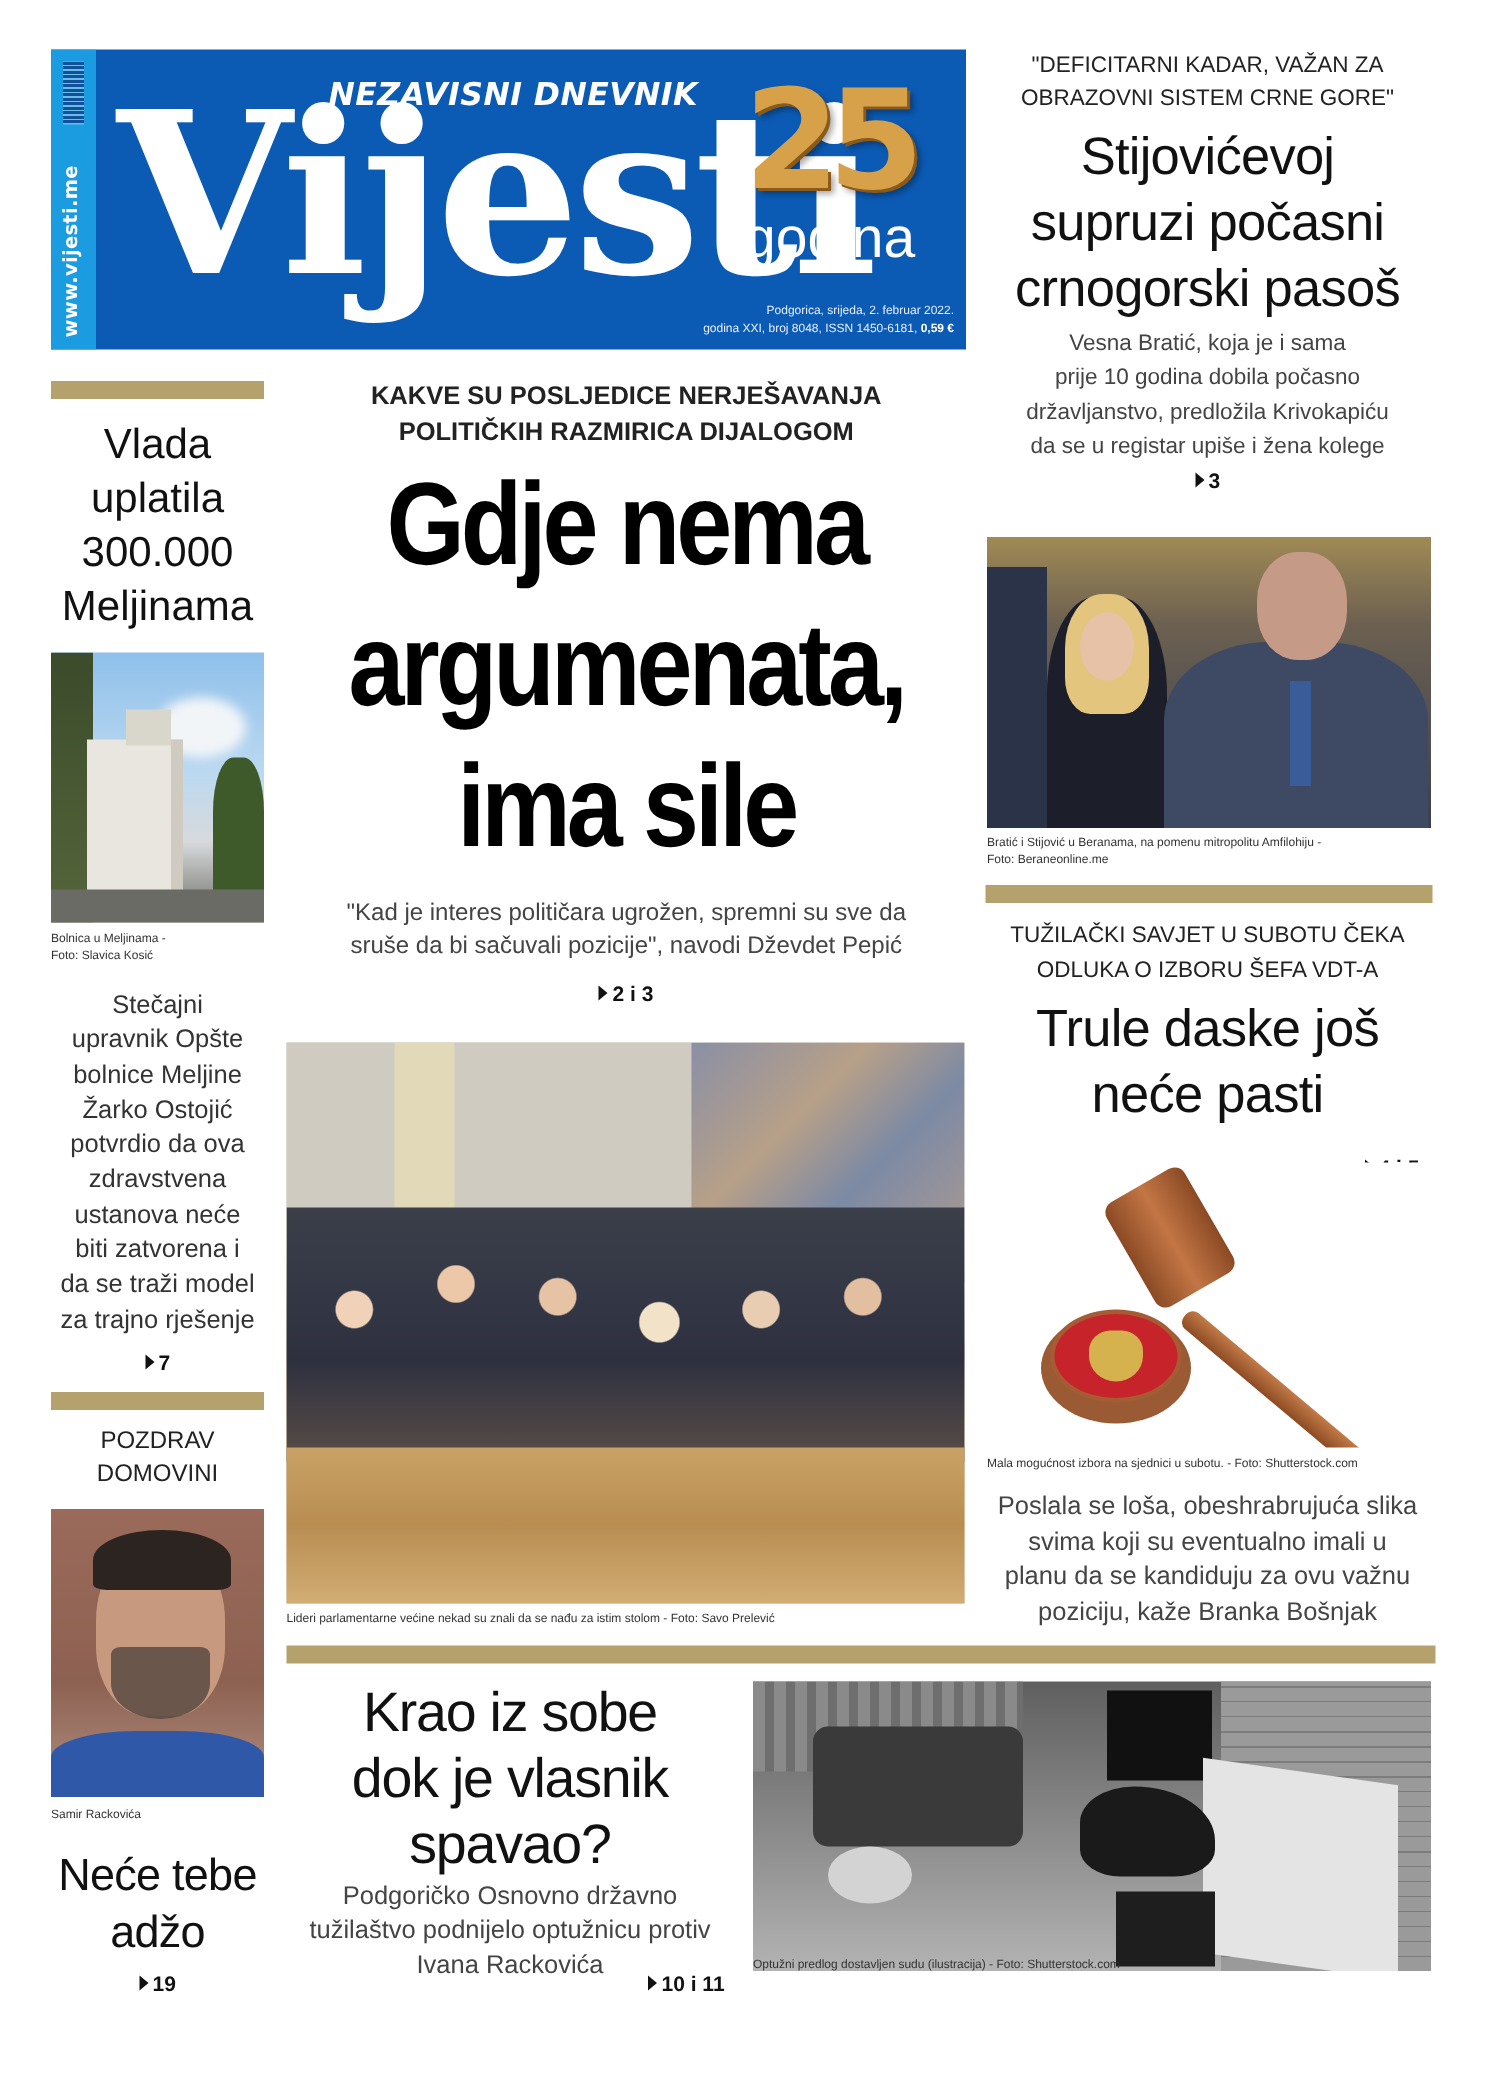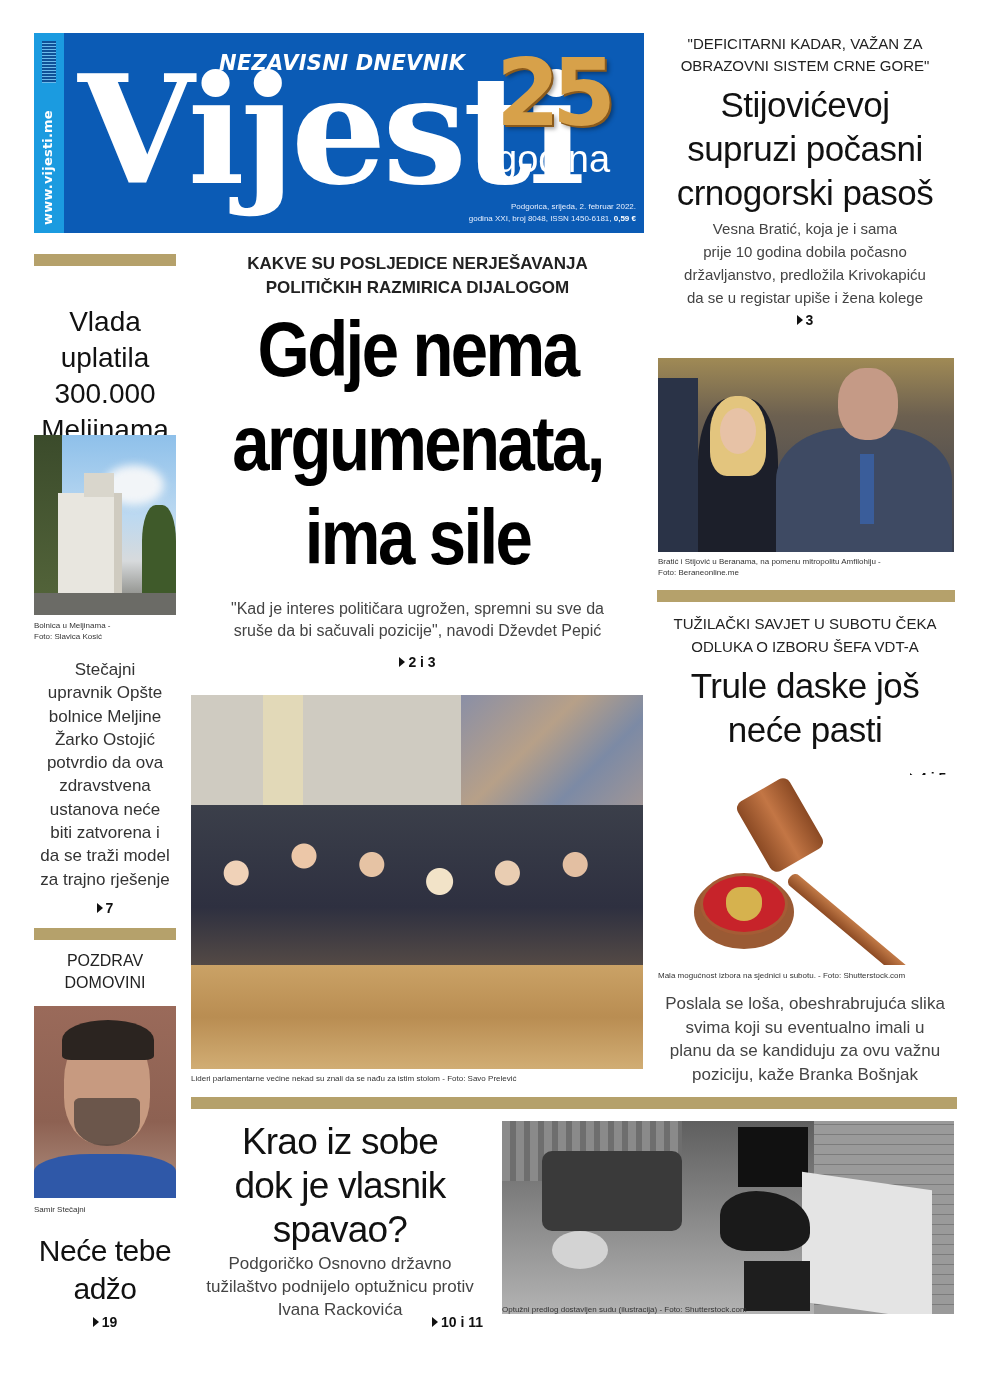--- a/index.html
+++ b/index.html
@@ -155,21 +155,21 @@
   <div class="p2"></div>
     <div class="p2f"></div>
     <div class="tie"></div>
 </div>
 <div class="abs caption" style="left:658px; top:556px; width:296px;">
   <div>Bratić i Stijović u Beranama, na pomenu mitropolitu Amfilohiju -</div>
   <div>Foto: Beraneonline.me</div>
 </div>
 
 <div class="abs gold" style="left:34px; top:254px; width:142px;"></div>
-<div class="abs center" style="left:30px; top:278px; width:150px; font-family:'Liberation Sans',sans-serif; font-size:28px; line-height:36px; color:#111;margin-top:26px;">
+<div class="abs center" style="left:30px; top:278px; width:150px; font-family:'Liberation Sans',sans-serif; font-size:28px; line-height:36px; color:#111;">
   <div>Vlada</div>
   <div>uplatila</div>
   <div>300.000</div>
   <div>Meljinama</div>
 </div>
 <div id="img-hospital" class="img">
   <div class="cloud"></div>
     <div class="tree-l"></div>
     <div class="bldg"></div>
     <div class="bldg-top"></div>
@@ -198,21 +198,21 @@
 <div class="abs center" style="left:30px; top:950px; width:150px; font-family:'Liberation Sans',sans-serif; font-size:16px; line-height:22px; color:#222;">
   <div>POZDRAV</div>
   <div>DOMOVINI</div>
 </div>
 <div id="img-portrait" class="img">
   <div class="shirt"></div>
     <div class="face"></div>
     <div class="hair"></div>
     <div class="beard"></div>
 </div>
-<div class="abs caption" style="left:34px; top:1204px; width:142px;">Samir Stečajni</div>
+<div class="abs caption" style="left:34px; top:1204px; width:142px;">Samir Rackovića</div>
 <div class="abs center" style="left:24px; top:1232px; width:162px; font-family:'Liberation Sans',sans-serif; font-size:30px; line-height:38px; color:#111; letter-spacing:-0.5px;">
   <div>Neće tebe</div>
   <div>adžo</div>
 </div>
 <div class="abs center pageref" style="left:30px; top:1314px; width:150px;"><span class="tri"></span><span>19</span></div>
 
 <div class="abs center" style="left:190px; top:252px; width:455px;">
   <div class="kicker" style="font-size:17px; line-height:24px;">
     <div>KAKVE SU POSLJEDICE NERJEŠAVANJA</div>
     <div>POLITIČKIH RAZMIRICA DIJALOGOM</div>

